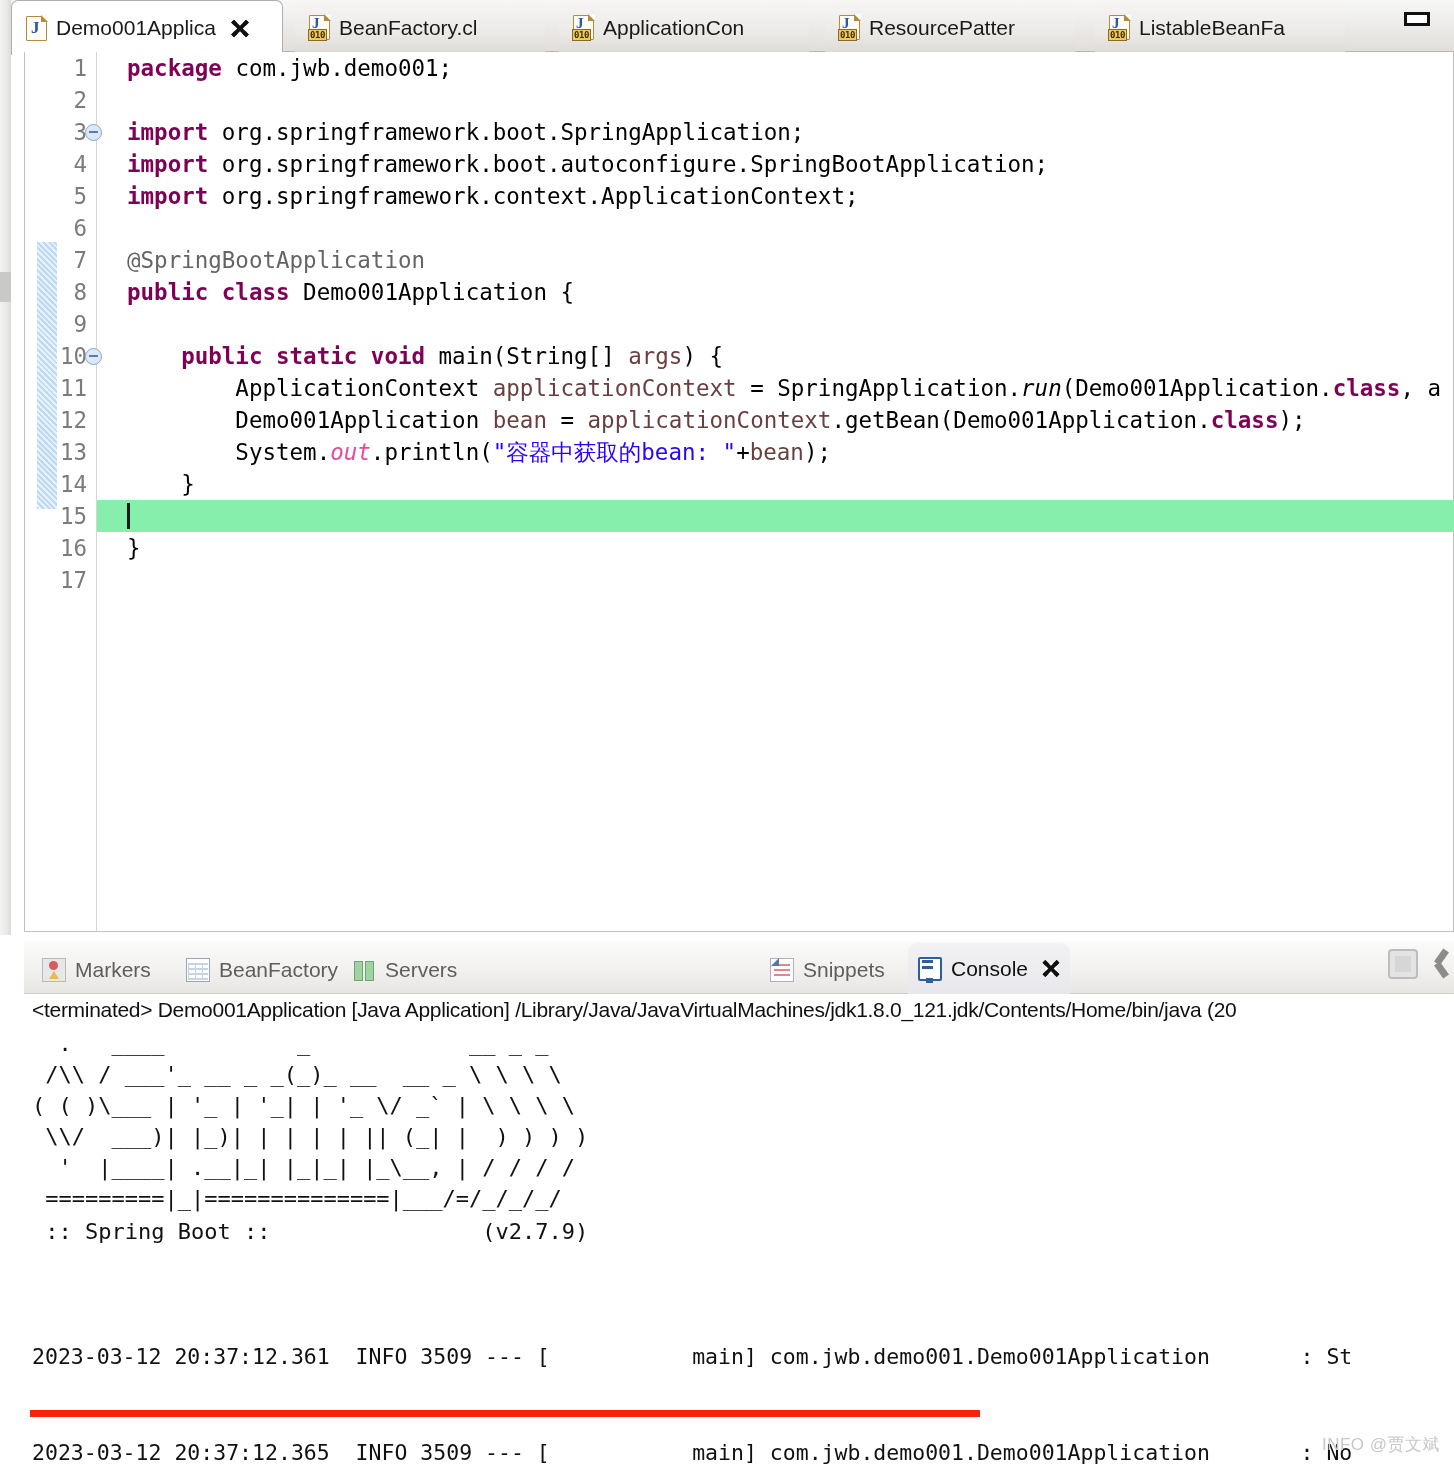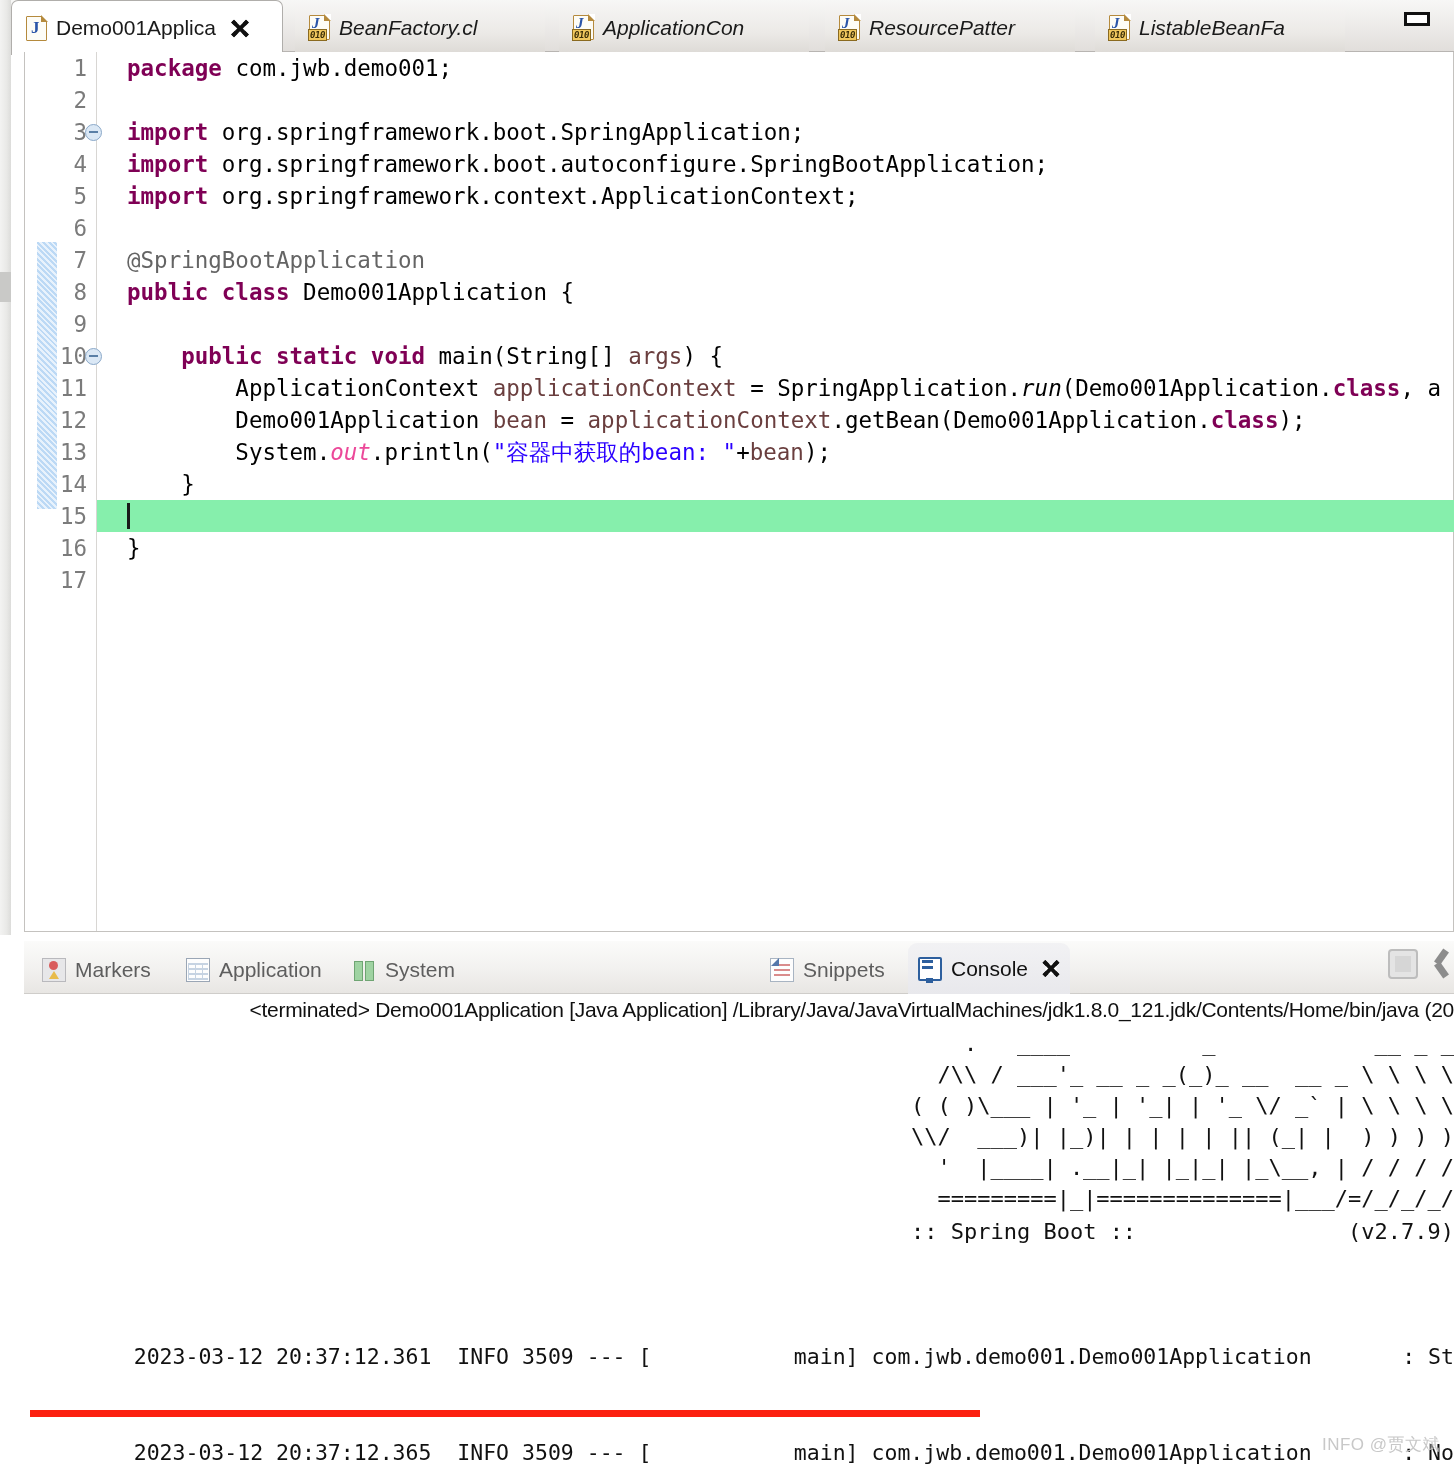--- a/index.html
+++ b/index.html
@@ -39,21 +39,20 @@
   .tab {
     position: absolute; top: 3px; height: 49px;
     display: flex; align-items: center;
     padding: 0 10px 0 14px;
     font-size: 21px; color: #1a1a1a;
     white-space: nowrap;
     cursor: default;
   }
   .tab.inactive {
     background: linear-gradient(to bottom, #f6f5f4 0%, #eceae7 60%, #dedbd7 100%);
-    font-style: italic;
   }
   .tab.active {
     top: 0; height: 55px;
     background: #ffffff;
     border: 1px solid #b0aeab;
     border-bottom: none;
     border-top-left-radius: 7px;
     border-top-right-radius: 7px;
     box-shadow: 0 -1px 0 #ffffff inset;
   }
@@ -202,21 +201,20 @@
   .fld { color: #ec4899; font-style: italic; }
   .loc { color: #6a3e3e; }
   .pl  { color: #000000; }
   .mi  { color: #000000; font-style: italic; }
 
   
   .bottom {
     position: absolute; left: 24px; top: 941px;
     width: 1430px; height: 527px;
     background: #701a75;
-    text-align: right;
   }
   .viewtabs {
     position: relative;
     height: 53px;
     background: linear-gradient(to bottom, #fbfbfa 0%, #f2f1ef 55%, #e8e6e3 100%);
     border-bottom: 1px solid #cfcdca;
   }
   .vtab {
     position: absolute; top: 6px; height: 46px;
     display: flex; align-items: center;
@@ -438,26 +436,26 @@
   <div class="bottom">
     <div class="viewtabs">
 
       <div class="vtab" style="left:8px;">
         <span class="vico ico-markers"></span>
         <span class="vlabel">Markers</span>
       </div>
 
       <div class="vtab" style="left:152px;">
         <span class="vico ico-properties"></span>
-        <span class="vlabel">Application</span>
+        <span class="vlabel">BeanFactory</span>
       </div>
 
       <div class="vtab" style="left:318px;">
         <span class="vico ico-servers"></span>
-        <span class="vlabel">System</span>
+        <span class="vlabel">Servers</span>
       </div>
 
 
       <div class="vtab" style="left:736px;">
         <span class="vico ico-snippets"></span>
         <span class="vlabel">Snippets</span>
       </div>
 
       <div class="vtab active" style="left:884px;">
         <span class="vico ico-console"></span>

